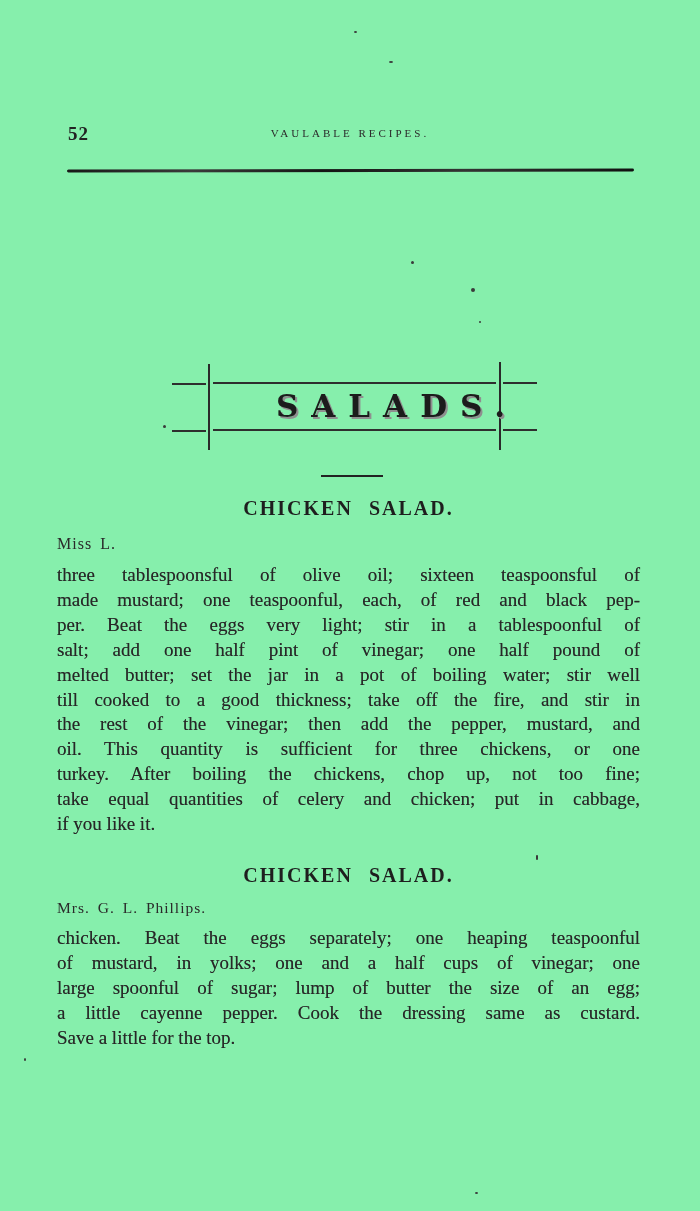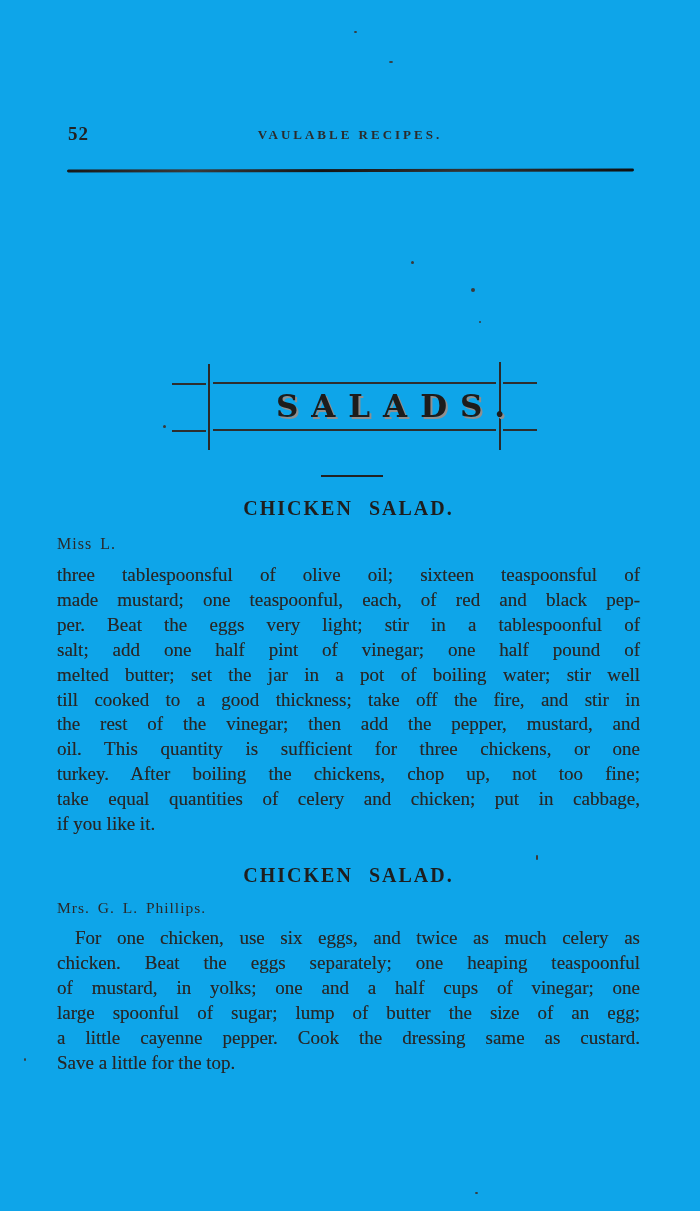--- a/index.html
+++ b/index.html
@@ -1,35 +1,35 @@
 <!DOCTYPE html>
 <html><head>
 <meta charset="utf-8">
 <style>
   html,body { margin:0; padding:0; background:#e8e8e6; }
   .page {
     position:relative;
     width:700px; height:1211px;
     margin:0 auto;
-    background:#0ea5e9;
+    background:#86efac;
     color:#262626;
     font-family:"Liberation Serif", serif;
     overflow:hidden;
   }
 
   
   .page-number {
     position:absolute; left:68px; top:123px;
     font-size:19px; font-weight:700; letter-spacing:1px;
     color:#222;
   }
   .running-title {
     position:absolute; left:0; top:127px; width:700px;
     text-align:center;
-    font-size:13px; font-weight:700; letter-spacing:3px;
+    font-size:11px; font-weight:400; letter-spacing:3px;
     color:#2b2b2b;
   }
   .header-rule {
     position:absolute; left:67px; top:169px; width:567px; height:3px;
     background:linear-gradient(90deg,#181818,#3a3a3a 22%,#141414 45%,#333 70%,#101010);
     border-radius:2px;
     transform:rotate(-0.12deg);
   }
 
   
@@ -150,21 +150,20 @@
     <div class="bodyline">the rest of the vinegar; then add the pepper, mustard, and</div>
     <div class="bodyline">oil.  This quantity is sufficient for three chickens, or one</div>
     <div class="bodyline">turkey.  After boiling the chickens, chop up, not too fine;</div>
     <div class="bodyline">take equal quantities of celery and chicken; put in cabbage,</div>
     <div class="bodyline lastline">if you like it.</div>
   </div>
 
   <div class="recipe-title second">CHICKEN SALAD.</div>
   <div class="recipe-attribution second">Mrs. G. L. Phillips.</div>
   <div class="recipe-body second">
-    <div class="bodyline indent">For one chicken, use six eggs, and twice as much celery as</div>
     <div class="bodyline">chicken.  Beat the eggs separately; one heaping teaspoonful</div>
     <div class="bodyline">of mustard, in yolks; one and a half cups of vinegar; one</div>
     <div class="bodyline">large spoonful of sugar; lump of butter the size of an egg;</div>
     <div class="bodyline">a little cayenne pepper.  Cook the dressing same as custard.</div>
     <div class="bodyline lastline">Save a little for the top.</div>
   </div>
 
 </div>
 
 </body></html>

